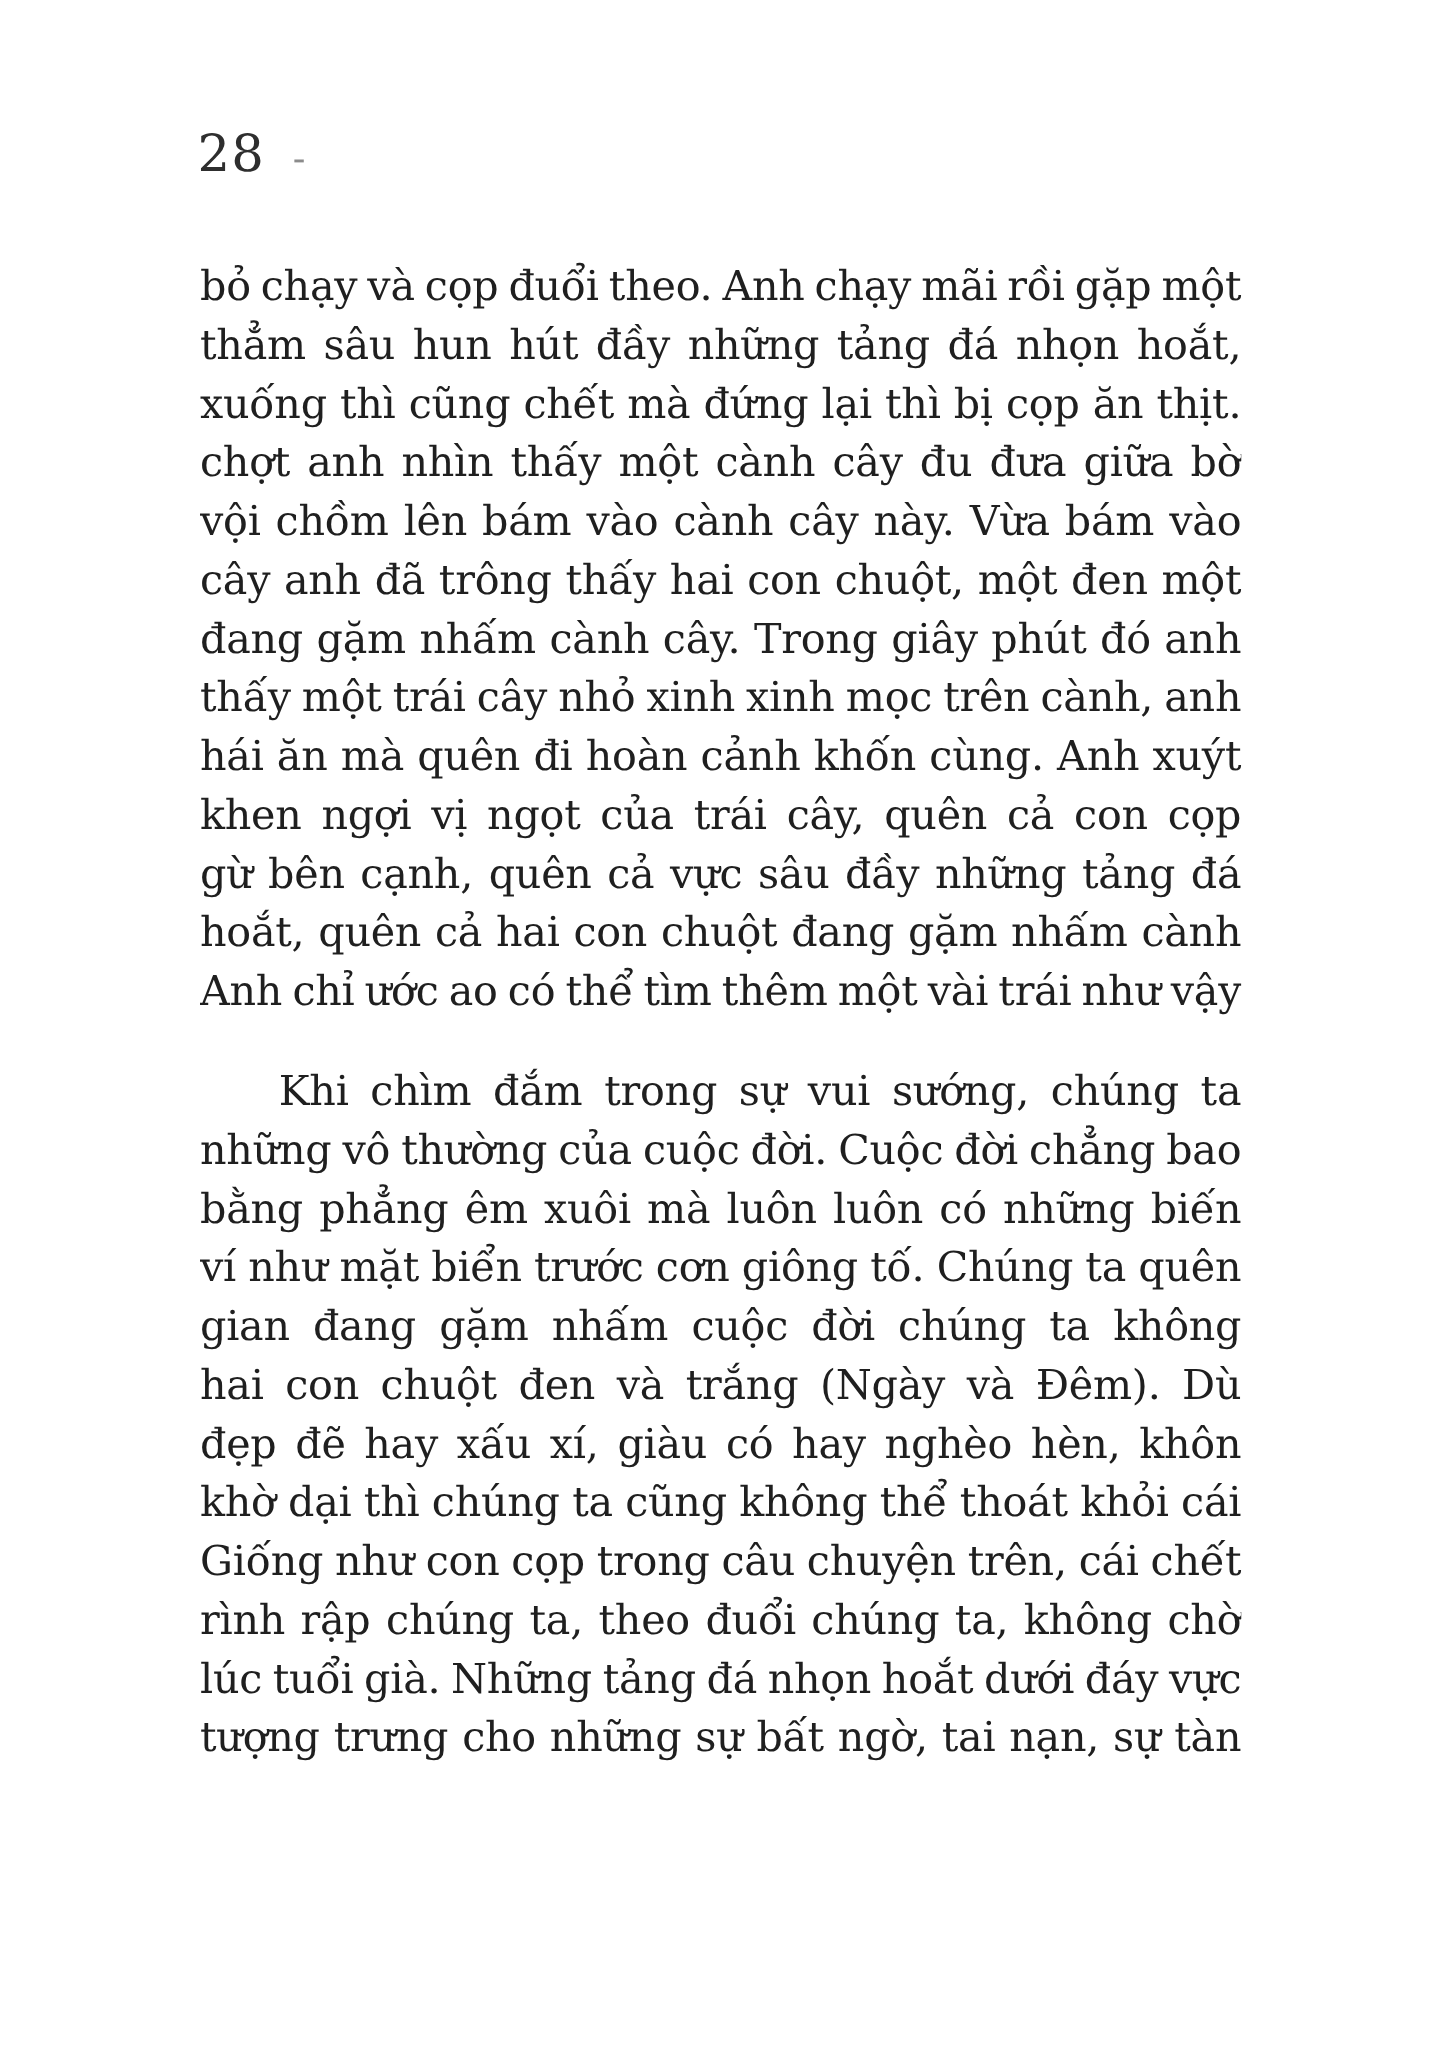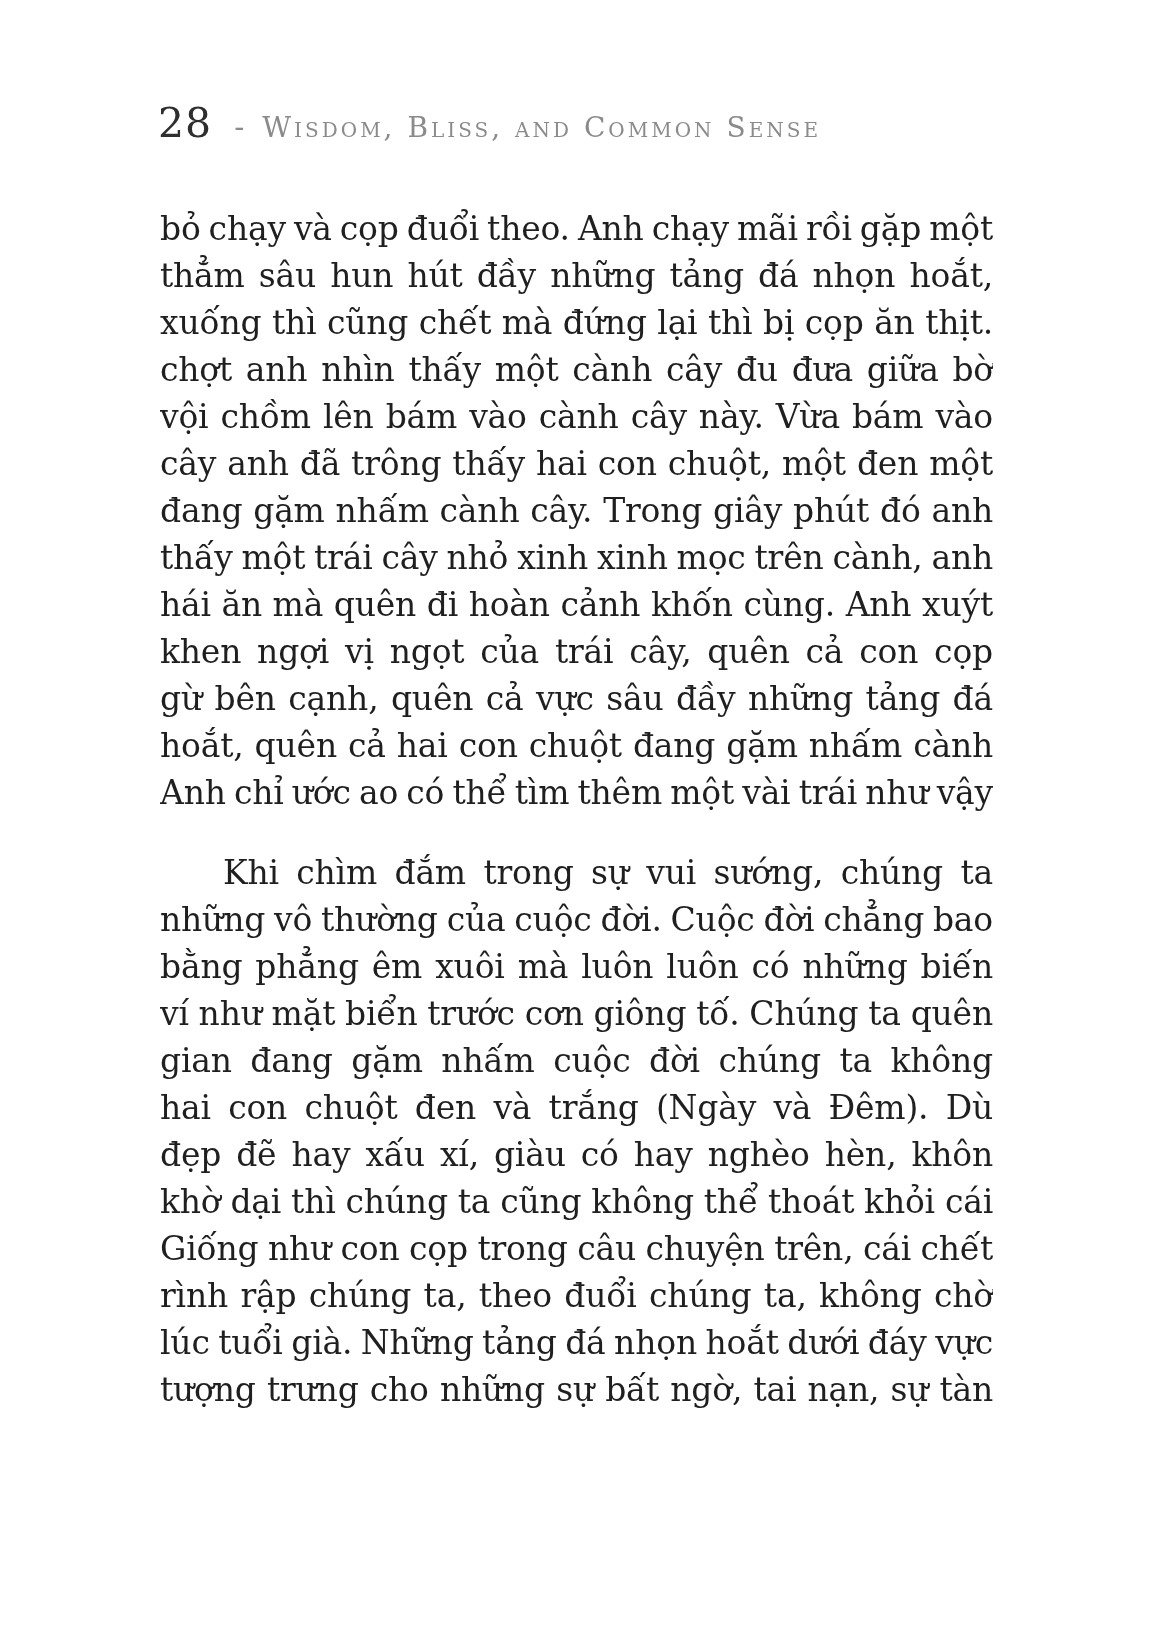--- a/index.html
+++ b/index.html
@@ -68,21 +68,20 @@
   }
 </style>
 </head>
 <body>
 
 <div class="page" style="--bg: #ffffff; --bodytext: #1f1f1f; --headertext: #8b8b8b; --pagenum: #2e2e2e;">
 
   <div class="header">
     <span class="page-number">28</span>
     <span class="header-sep">-</span>
-    <span class="running-title">Wisdom, Bliss, and Common Sense</span>
   </div>
 
   <div class="body-text">
 
   <div class="paragraph">
         <div class="tline">bỏ chạy và cọp đuổi theo. Anh chạy mãi rồi gặp một vực</div>
         <div class="tline">thẳm sâu hun hút đầy những tảng đá nhọn hoắt, nhảy</div>
         <div class="tline">xuống thì cũng chết mà đứng lại thì bị cọp ăn thịt. Bất</div>
         <div class="tline">chợt anh nhìn thấy một cành cây đu đưa giữa bờ vực, anh</div>
         <div class="tline">vội chồm lên bám vào cành cây này. Vừa bám vào cành</div>

